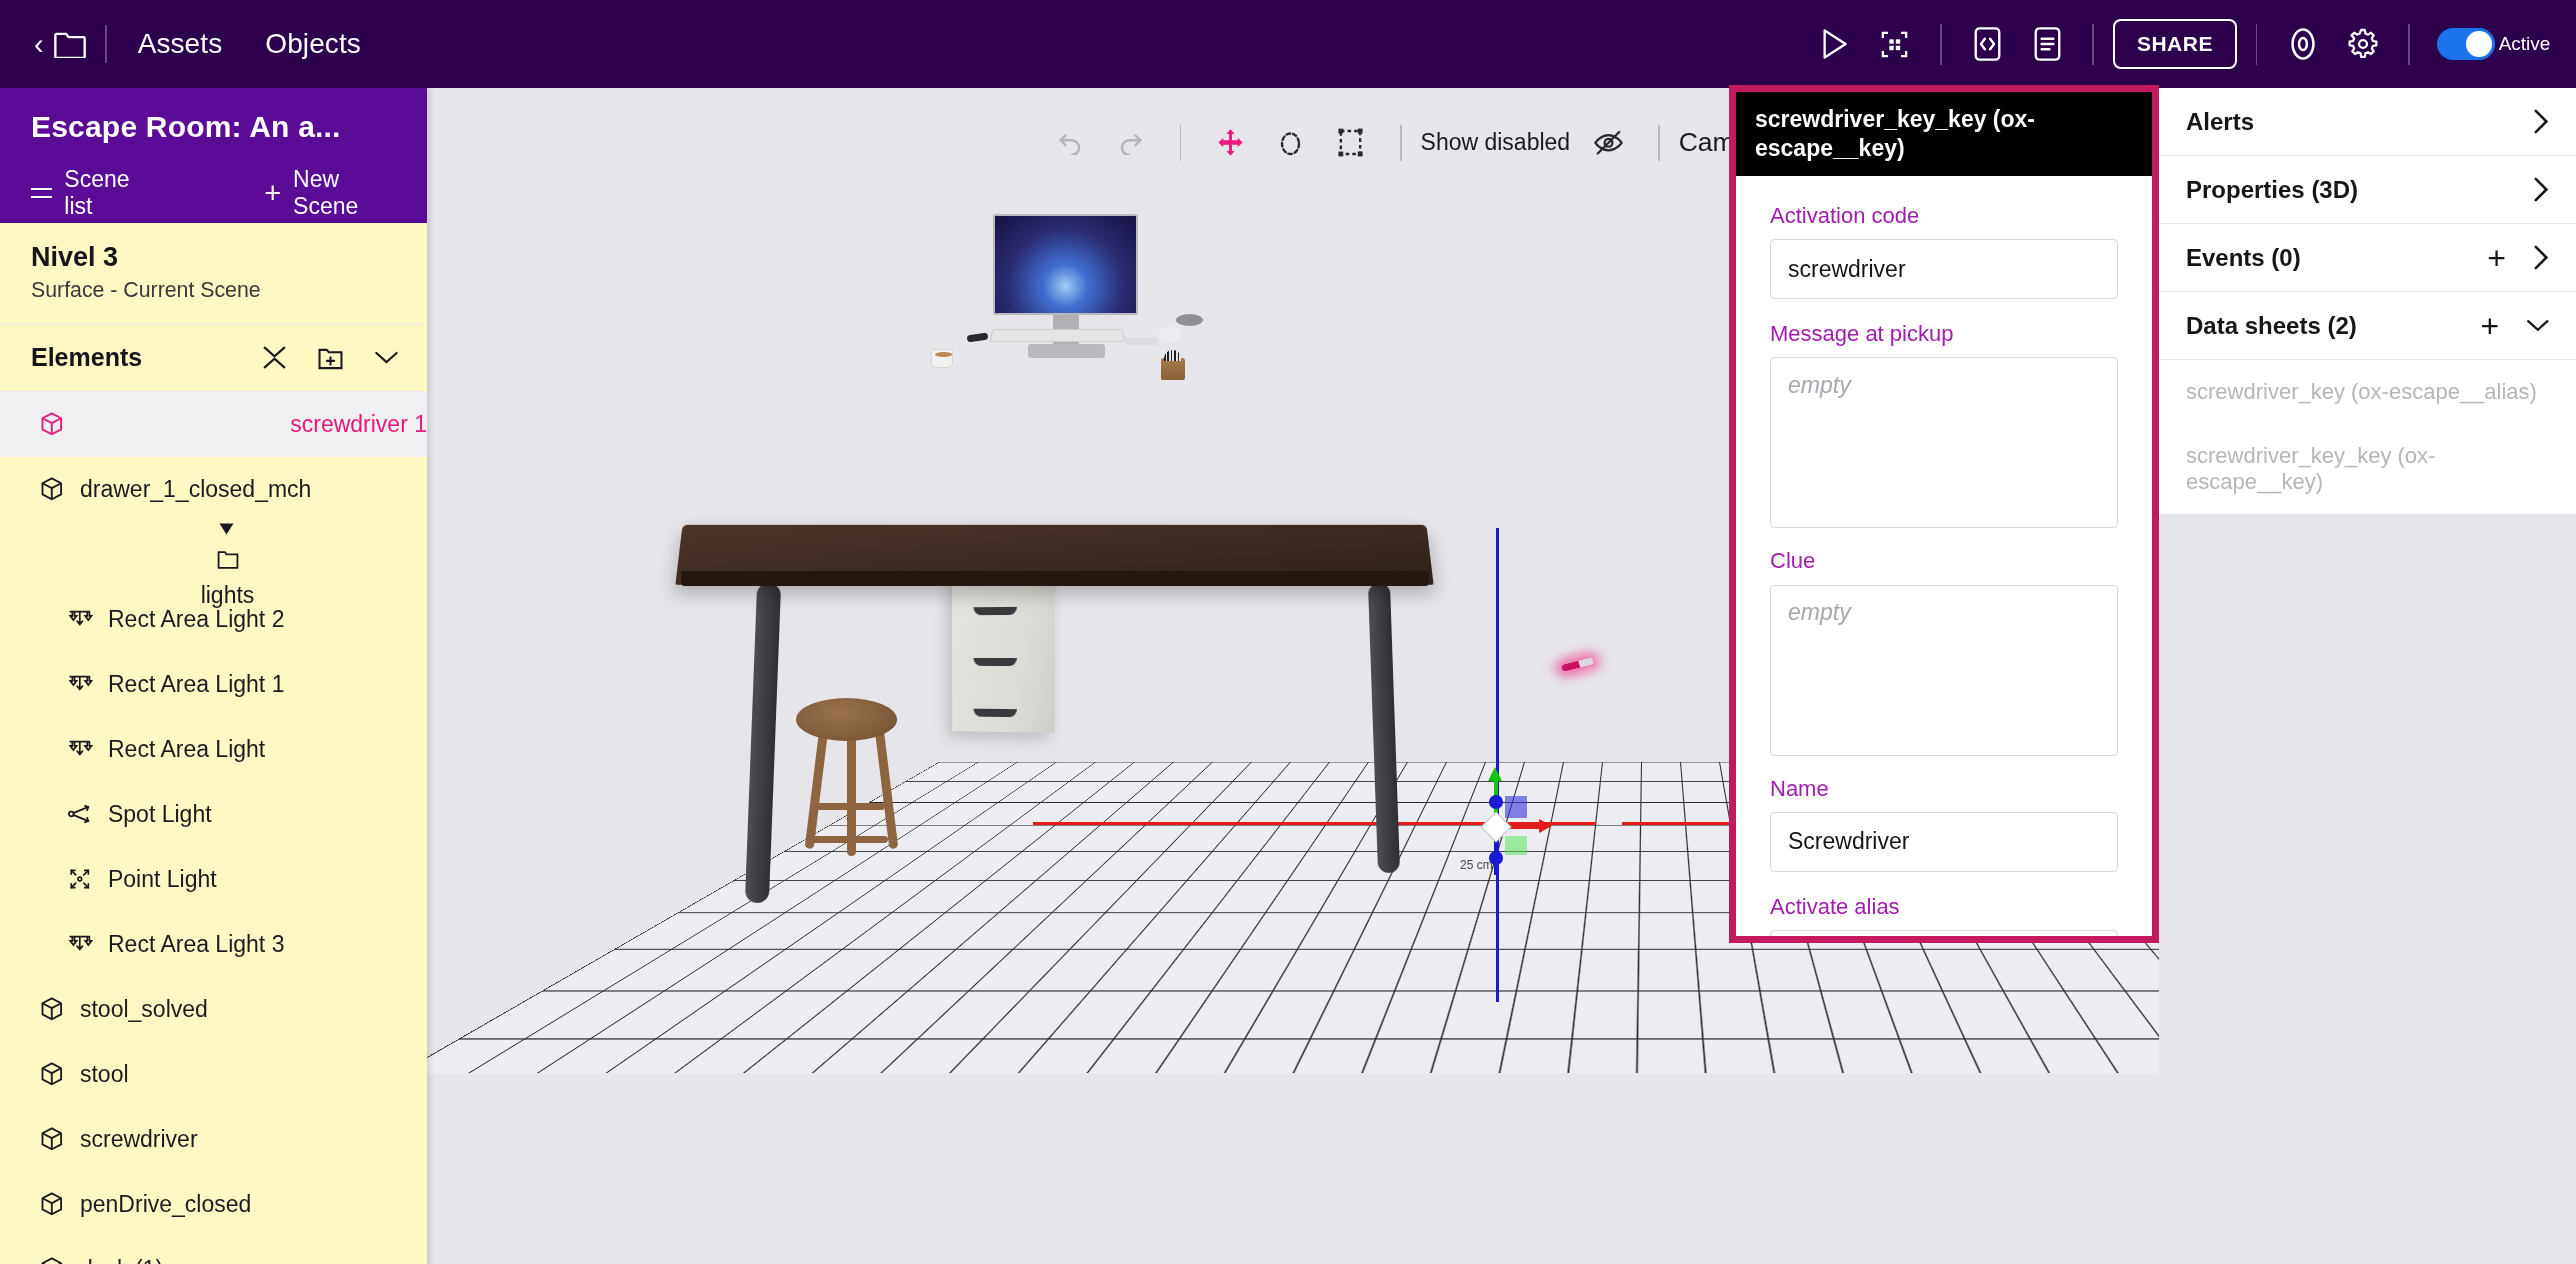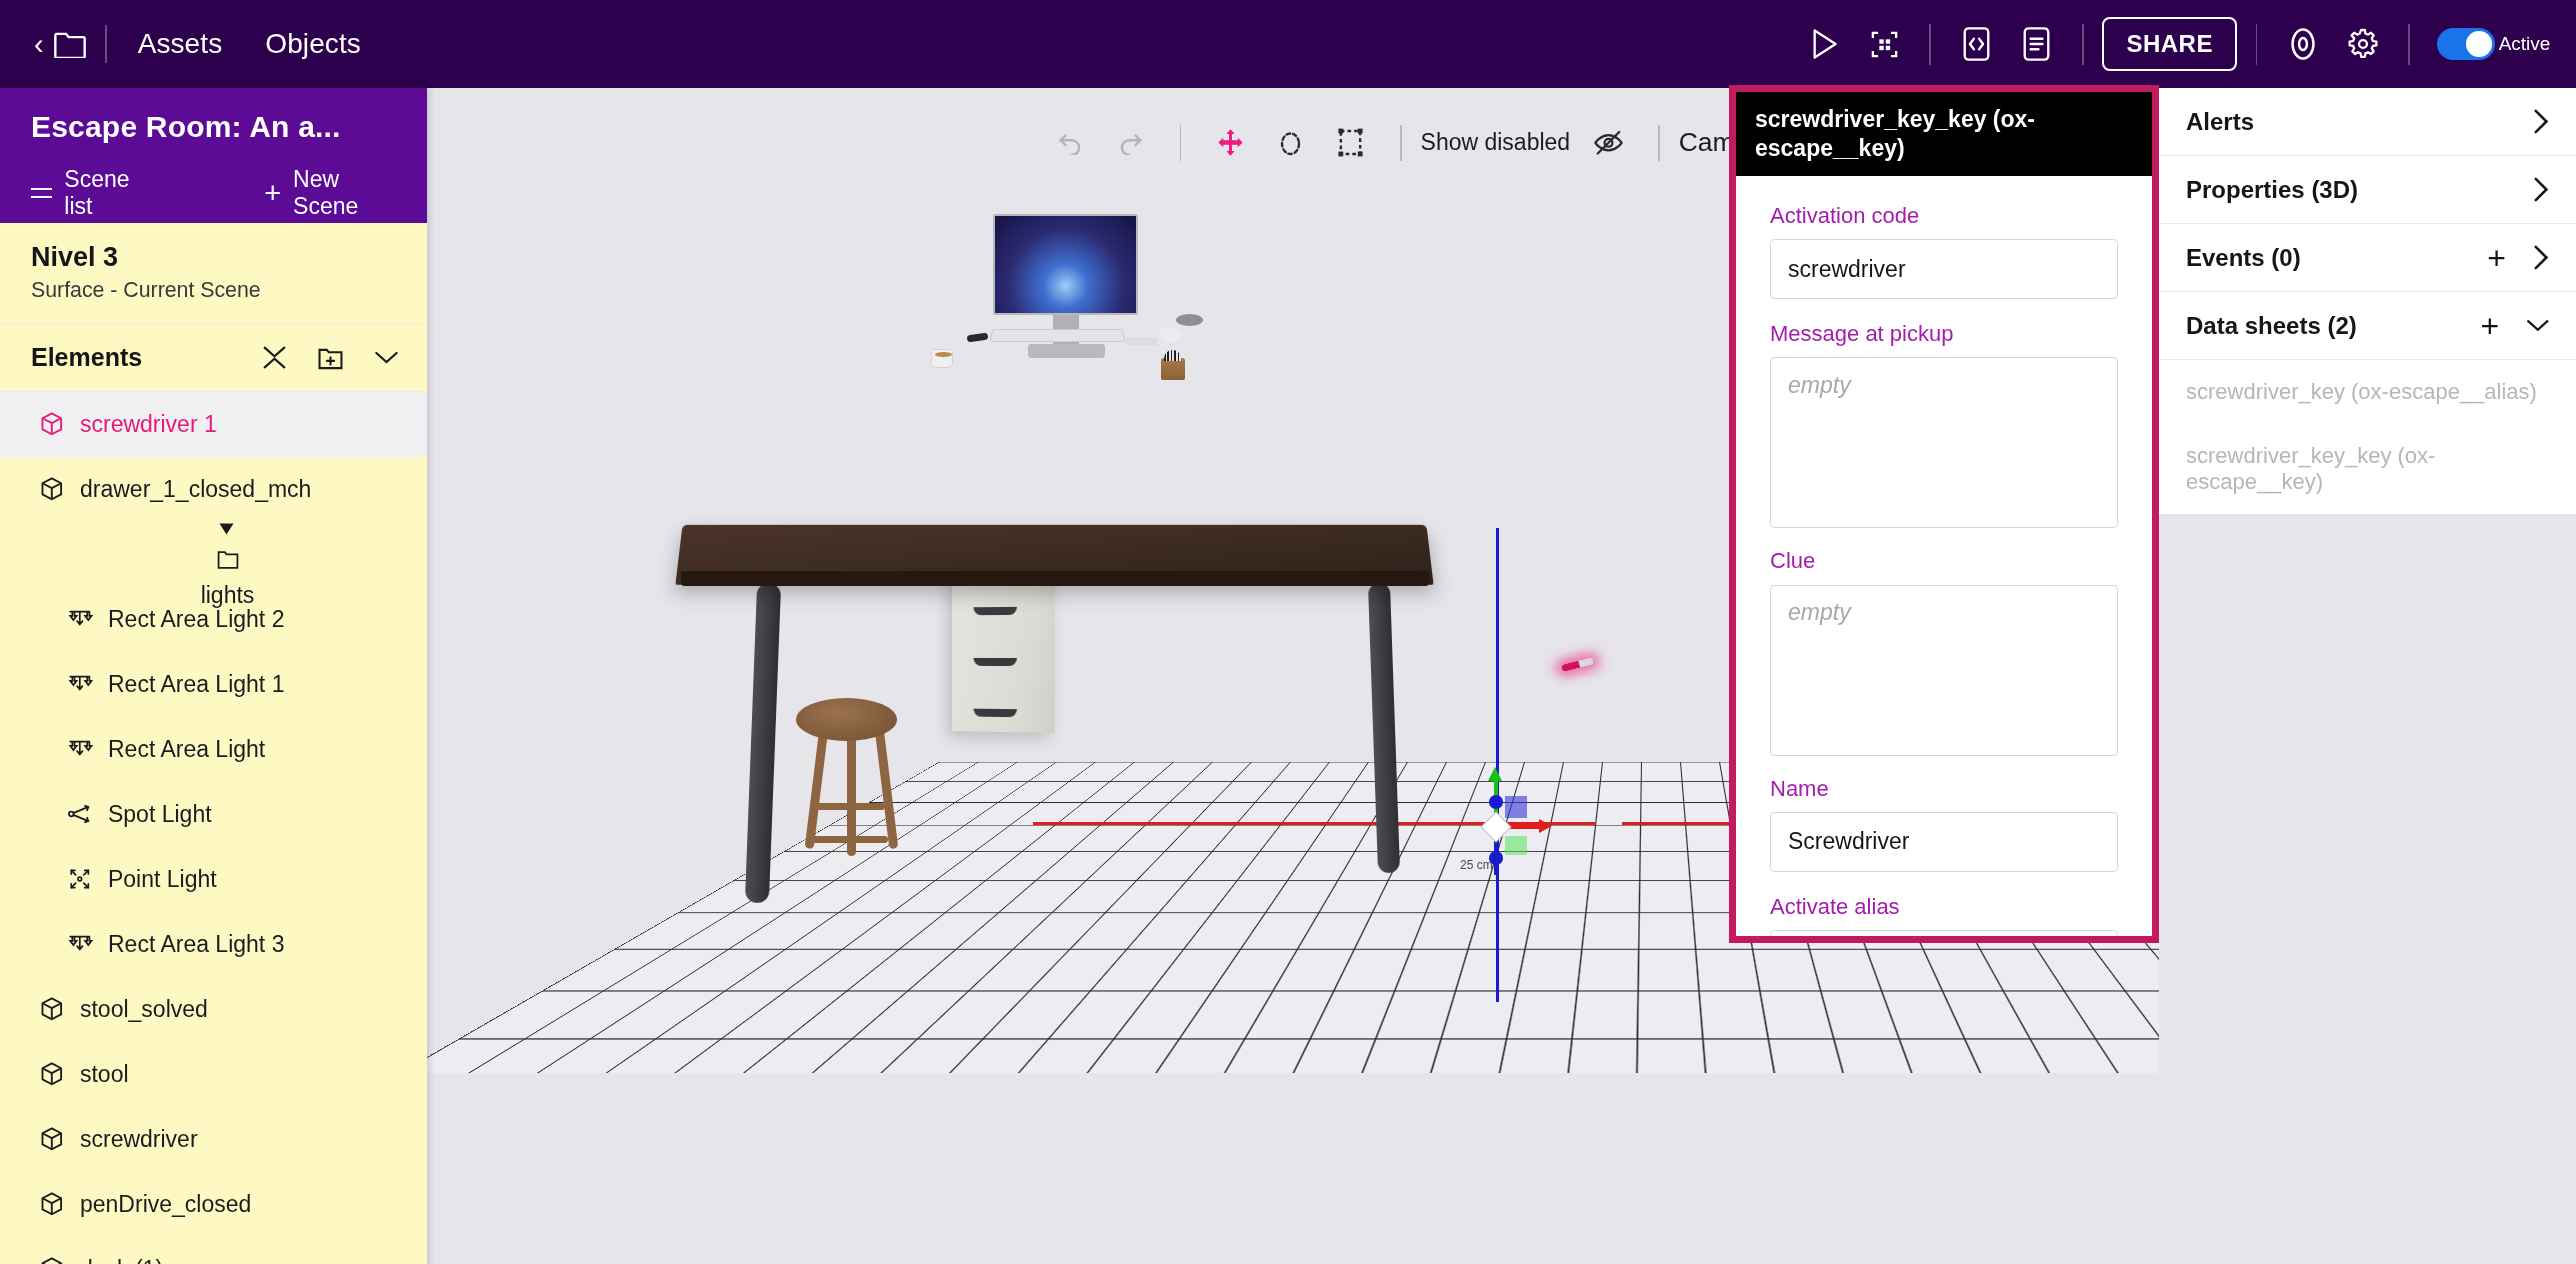--- a/index.html
+++ b/index.html
@@ -28,21 +28,21 @@
   .tb-right {
     margin-left: auto; display: flex; align-items: center; padding-right: 25.6px; gap: 0;
   }
   .tb-ico {
     width: 60px; height: 60px; display: flex; align-items: center; justify-content: center;
     cursor: pointer;
   }
   .tb-div { width: 1.7px; height: 41px; background: #6b4a80; margin: 0 15.4px; }
   .share-btn {
     border: 2.1px solid #ffffff; border-radius: 7.7px; color: #fff;
-    font-size: 24px; font-weight: bold; letter-spacing: 0.5px;
+    font-size: 21px; font-weight: bold; letter-spacing: 0.5px;
     padding: 11px 22px; cursor: pointer; margin: 0 3.4px;
   }
   .toggle-wrap {
     display: flex; flex-direction: row; align-items: center; gap: 3.4px; margin-left: 12px;
     cursor: pointer;
   }
   .toggle-pill {
     width: 58px; height: 32px; border-radius: 16px; background: #1a73e8;
     position: relative;
   }
@@ -80,21 +80,21 @@
   }
   .elements-title { font-size: 25px; font-weight: bold; color: #16161a; }
   .elements-icons { margin-left: auto; display: flex; align-items: center; gap: 27px; }
   .el-ico { cursor: pointer; display: flex; align-items: center; justify-content: center; width: 29px; height: 29px;}
 
   .el-list { overflow: hidden; }
   .el-row {
     display: flex; align-items: center; height: 65px; padding-left: 39px; gap: 15.4px;
     font-size: 23px; color: #1b1b1f; cursor: pointer;
   }
-  .el-row.selected { background: #f0f0f2; color: #e8187c; }
+  .el-row.selected { background: #f0f0f2; color: #e8187c; justify-content: space-between; }
   .el-row.selected .cube-ic svg { stroke: #e8187c; }
   .el-row.indent1 { padding-left: 67px; }
   .el-row.group { padding-left: 28px; gap: 12px; flex-direction: column; }
   .caret { width: 0; height: 0; border-left: 11px solid #1b1b1f; border-top: 7.7px solid transparent;
            border-bottom: 7.7px solid transparent; transform: rotate(90deg); margin-right: 1.7px;}
   .cube-ic, .lt-ic, .fold-ic { display: flex; align-items: center; }
 
   
   .viewport {
     position: absolute; left: 427px; top: 88px; width: 2149px; height: 1177px;

